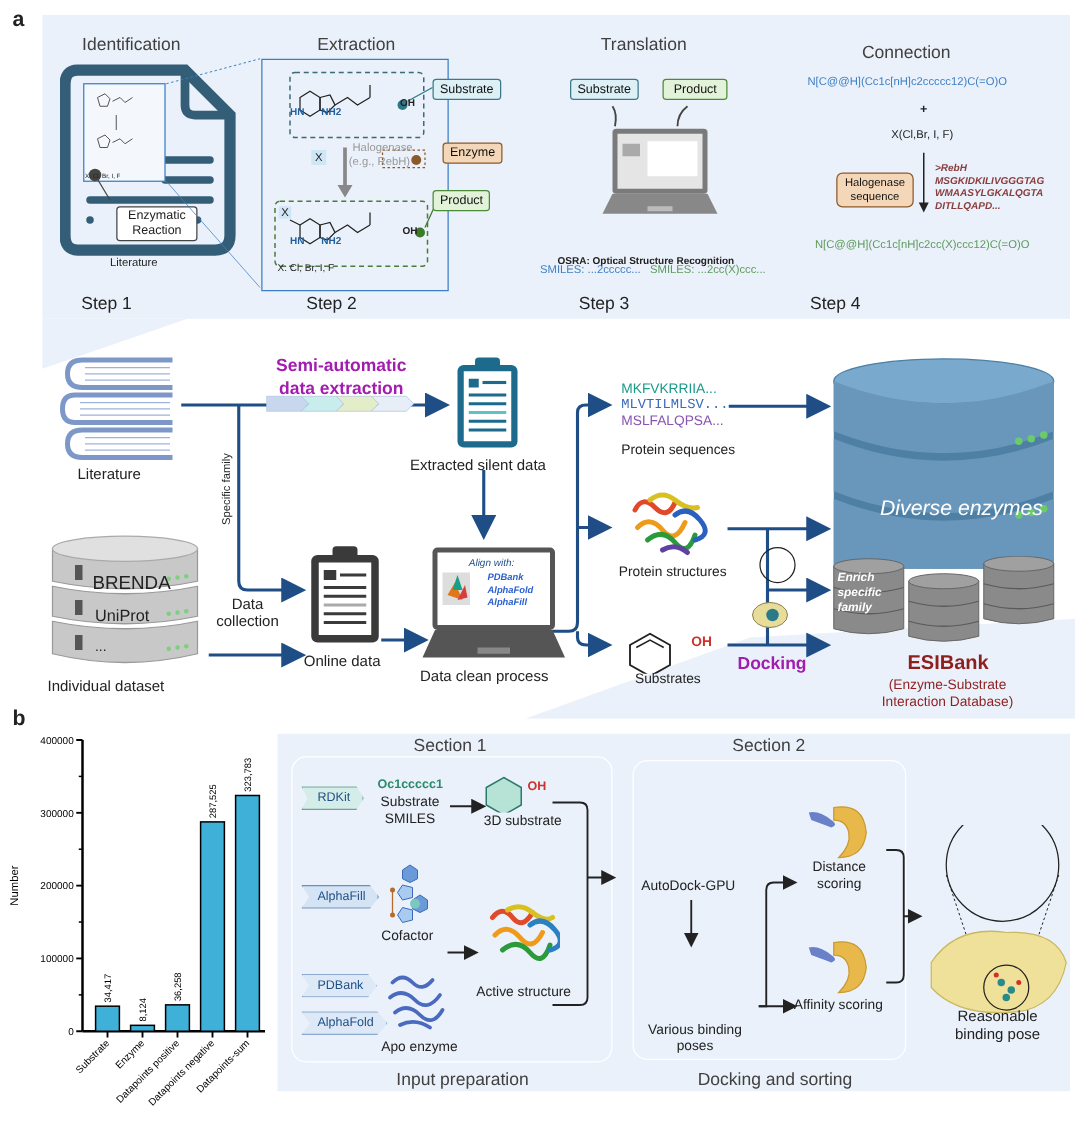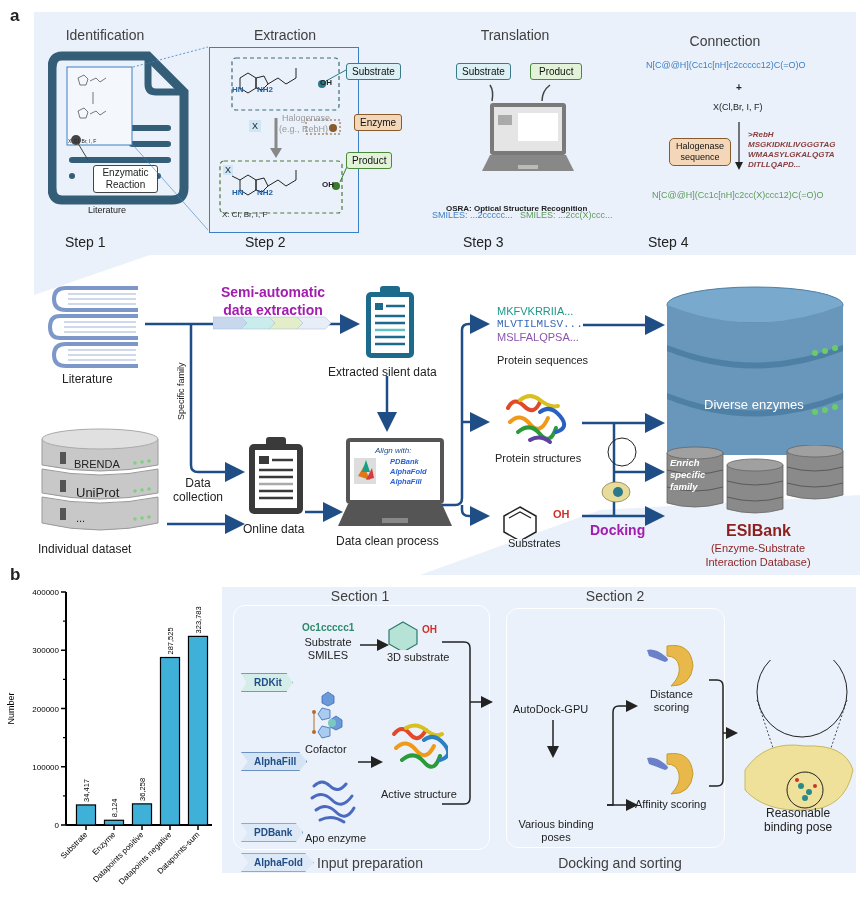--- a/index.html
+++ b/index.html
@@ -11,21 +11,21 @@
   .step-label { font-size:14px; color:#222; }
   .tag { position:absolute; font-size:10px; padding:2px 5px; border-radius:3px; border:1px solid; text-align:center; }
   .tag-sub { background:#dcf0f5; border-color:#3a7a8a; color:#111; }
   .tag-enz { background:#f4d7b8; border-color:#8b5a2b; color:#111; }
   .tag-prod { background:#e3f3d9; border-color:#4c8a3a; color:#111; }
   .smiles-blue { color:#3d7fc4; font-size:10px; }
   .smiles-green { color:#5c9a5c; font-size:10px; }
   .seq { color:#8a3d3d; font-style:italic; font-size:8px; font-weight:bold; line-height:10px; }
   .flow-label { font-size:12px; color:#222; text-align:center; }
   .blue-bold { color:#a21caf; font-weight:bold; }
-  .pill { position:absolute; font-size:10px; font-weight:bold; color:#1f4e86; padding:3px 10px 3px 12px; clip-path:polygon(0 0, 88% 0, 100% 50%, 88% 100%, 0 100%, 10% 50%);margin-top:44px; }
+  .pill { position:absolute; font-size:10px; font-weight:normal; color:#1f4e86; padding:3px 10px 3px 12px; clip-path:polygon(0 0, 88% 0, 100% 50%, 88% 100%, 0 100%, 10% 50%); }
   .card { position:absolute; border:1px solid #fff; border-radius:12px; }
   .small-txt { font-size:11px; color:#222; text-align:center; }
 </style>
 </head>
 <body>
 
 <div class="abs panel-label" style="left:10px;top:6px;">a</div>
 <div class="bg-top"></div>
 
 <div class="abs step-title" style="left:30px;top:27px;width:150px;">Identification</div>
@@ -235,21 +235,21 @@
       <circle cx="102" cy="35" r="1.8"></circle>
       <circle cx="109" cy="34" r="1.8"></circle>
       <circle cx="95" cy="64" r="1.8"></circle>
       <circle cx="102" cy="63" r="1.8"></circle>
       <circle cx="109" cy="62" r="1.8"></circle>
       <circle cx="95" cy="92" r="1.8"></circle>
       <circle cx="102" cy="91" r="1.8"></circle>
       <circle cx="109" cy="90" r="1.8"></circle>
     </g>
 </svg>
-<div class="abs" style="left:74px;top:458px;font-size:11px;">BRENDA</div>
+<div class="abs" style="left:74px;top:458px;font-size:15px;">BRENDA</div>
 <div class="abs" style="left:76px;top:485px;font-size:13px;">UniProt</div>
 <div class="abs" style="left:76px;top:512px;font-size:11px;">...</div>
 <div class="abs flow-label" style="left:38px;top:542px;">Individual dataset</div>
 <div class="abs flow-label" style="left:173px;top:476px;line-height:14px;">
   <div>Data</div>
   <div>collection</div>
 </div>
 
 <svg class="abs" style="left:247px;top:434px;" width="58" height="82">
   <rect x="2" y="10" width="54" height="70" rx="5" fill="#3a3a3a"></rect>
@@ -322,21 +322,21 @@
   <path d="M2 114 Q90 149 178 114 V170 H2 Z" fill="#6996bb"></path>
   <g fill="#6acb6a">
       <circle cx="150" cy="68" r="3"></circle>
       <circle cx="160" cy="66" r="3"></circle>
       <circle cx="170" cy="63" r="3"></circle>
       <circle cx="150" cy="127" r="3"></circle>
       <circle cx="160" cy="125" r="3"></circle>
       <circle cx="170" cy="122" r="3"></circle>
     </g>
 </svg>
-<div class="abs" style="left:704px;top:397px;font-size:13px;color:#fff;">Diverse enzymes</div>
+<div class="abs" style="left:704px;top:397px;font-size:17px;font-style:italic;color:#fff;">Diverse enzymes</div>
 <svg class="abs" style="left:665px;top:445px;" width="195" height="70">
   <g fill="#8a8a8a" stroke="#666" stroke-width="0.8">
     <path d="M2 8 V58 Q30 66 58 58 V8 Z"></path>
       <ellipse cx="30" cy="8" rx="28" ry="6" fill="#a0a0a0"></ellipse>
     <path d="M62 20 V64 Q90 72 118 64 V20 Z"></path>
       <ellipse cx="90" cy="20" rx="28" ry="6" fill="#a0a0a0"></ellipse>
     <path d="M122 6 V50 Q150 58 178 50 V6 Z"></path>
       <ellipse cx="150" cy="6" rx="28" ry="6" fill="#a0a0a0"></ellipse>
   </g>
   <g stroke="#5a5a5a" fill="none">

